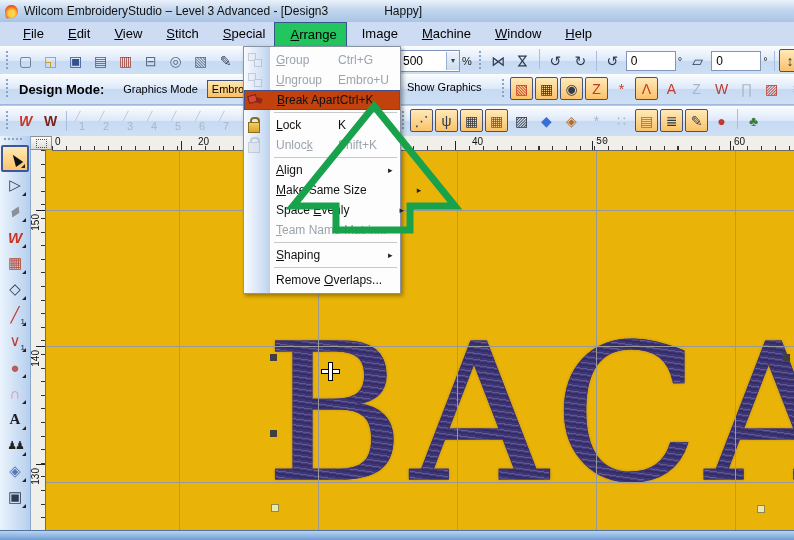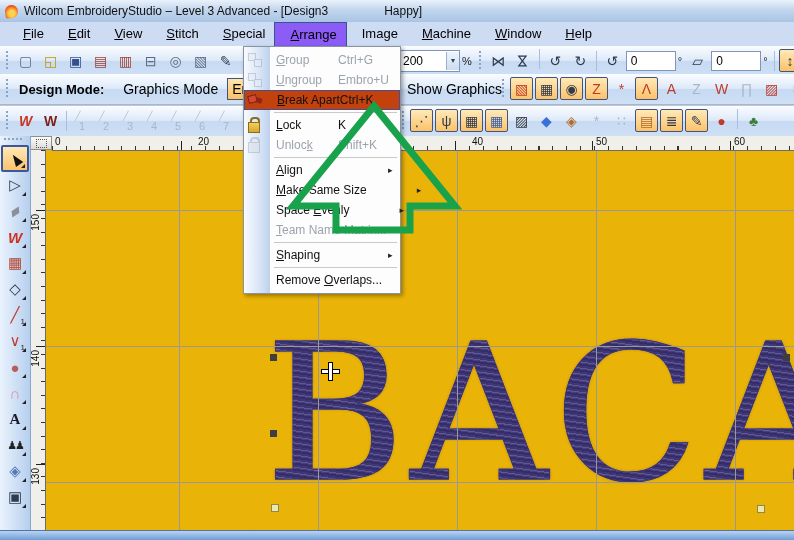--- a/index.html
+++ b/index.html
@@ -13,21 +13,21 @@
     font-size:12px;color:#111;}
   .flame{width:13px;height:13px;border-radius:50% 50% 50% 2px;
     background:radial-gradient(circle at 50% 65%,#ffd24a 0 30%,#f2601f 65%,#c0331c);
     margin-right:6px;transform:rotate(-8deg);}
   .title-gap{display:inline-block;width:56px;}
 
   
   .menubar{position:absolute;left:0;top:22px;right:0;height:24px;background:#cddcf3;
     border-bottom:1px solid #aebfda;display:flex;align-items:stretch;padding-left:8px;font-size:13px;color:#000;}
   .mb-item{padding:4px 9px 3px 9px;cursor:default;}
-  .mb-item.active{background:#8b5cf6;border:1px solid #36568c;border-bottom:none;}
+  .mb-item.active{background:#22c55e;border:1px solid #36568c;border-bottom:none;}
   .u{text-decoration:underline;}
 
   
   .tbrow{position:absolute;left:0;right:0;height:30px;
     background:linear-gradient(#fbfdff,#dde9f9 48%,#c6daf2 52%,#cfe0f5);
     border-bottom:1px solid #9db8dc;display:flex;align-items:center;padding-left:2px;}
   #row2{top:46px;} #row3{top:74px;} #row4{top:106px;}
   .grip{width:5px;height:20px;margin:0 3px;
     background:repeating-linear-gradient(#8aa4c8 0 2px,transparent 2px 4px);
     background-size:2px 100%;background-repeat:no-repeat;background-position:1px 0;}
@@ -51,21 +51,21 @@
 
   .combo{width:56px;height:20px;background:#fff;border:1px solid #8094bc;font-size:12px;
     display:inline-flex;align-items:center;padding-left:4px;flex:none;}
   .combo .arr{margin-left:auto;width:12px;height:18px;background:linear-gradient(#eef4fc,#cddcf0);
     border-left:1px solid #9ab0d0;font-size:8px;display:flex;align-items:center;justify-content:center;color:#345;}
   .numbox{width:44px;height:18px;background:#fff;border:1px solid #8094bc;font-size:12px;
     display:inline-flex;align-items:center;padding-left:4px;flex:none;margin-left:1px;}
   .unit{font-size:11px;margin:0 3px 0 2px;color:#222;}
 
   .dm-label{font-weight:bold;font-size:13px;margin:0 10px 0 6px;color:#000;}
-  .dm-btn{font-size:14px;padding:3px 9px;color:#000;flex:none;white-space:nowrap;}
+  .dm-btn{font-size:11px;padding:3px 9px;color:#000;flex:none;white-space:nowrap;}
   .dm-btn.on{background:linear-gradient(#fde6b2,#fbc064);border:1px solid #44537a;
     width:52px;overflow:hidden;padding:2px 4px;}
   .abs{position:absolute;}
 
   
   .toolbox{position:absolute;left:0;top:136px;bottom:9px;width:30px;
     background:linear-gradient(90deg,#eaf3fd,#b6cfee);border-right:1px solid #89a8d0;z-index:5;}
   .tb-grip{height:6px;margin:2px 6px 1px 4px;
     background:repeating-linear-gradient(90deg,#8aa4c8 0 2px,transparent 2px 4px);background-size:100% 2px;background-repeat:no-repeat;}
   .tool{width:26px;height:26px;margin:0 auto;display:flex;align-items:center;justify-content:center;
@@ -189,21 +189,21 @@
         </span>
         <span class="tbtn">
           <span class="glyph g-gray">▧</span>
         </span>
         <span class="tbtn">
           <span class="glyph g-dark">✎</span>
         </span>
       </span>
     <div class="abs" style="left:398px;top:3px;display:flex;align-items:center;">
       <span class="combo">
-        <span>200</span>
+        <span>500</span>
         <span class="arr">▾</span>
       </span>
       <span class="unit">%</span>
       <span class="grip"></span>
       <span id="tb-transform" style="display:flex;">
           <span class="tbtn">
             <span class="glyph g-dark">⋈</span>
           </span>
           <span class="tbtn">
             <span class="glyph g-dark" style="transform: rotate(90deg);">⋈</span>
@@ -428,21 +428,21 @@
       <i></i>
     </div>
   <div class="ruler-top" id="ruler-top">
       <div class="ticks"></div>
       <div class="rt-lab" style="left: 3px;">0</div>
       <div class="rt-tick" style="left: 129px;"></div>
       <div class="rt-lab" style="left: 133px; margin-left: 13px;">20</div>
       <div class="rt-tick" style="left: 403px;"></div>
       <div class="rt-lab" style="left: 420px;">40</div>
       <div class="rt-tick" style="left: 540px;"></div>
-      <div class="rt-lab" style="left: 544px;">50</div>
+      <div class="rt-lab" style="left: 544px; font-family: Liberation Mono, monospace;">50</div>
       <div class="rt-tick" style="left: 678px;"></div>
       <div class="rt-lab" style="left: 682px;">60</div>
     </div>
   <div class="ruler-left" id="ruler-left">
       <div class="ticks"></div>
       <div class="rl-tick" style="top: 60px;"></div>
       <div class="rl-lab" style="top: 64px;">150</div>
       <div class="rl-tick" style="top: 196px;"></div>
       <div class="rl-lab" style="top: 200px;">140</div>
       <div class="rl-tick" style="top: 314px;"></div>

